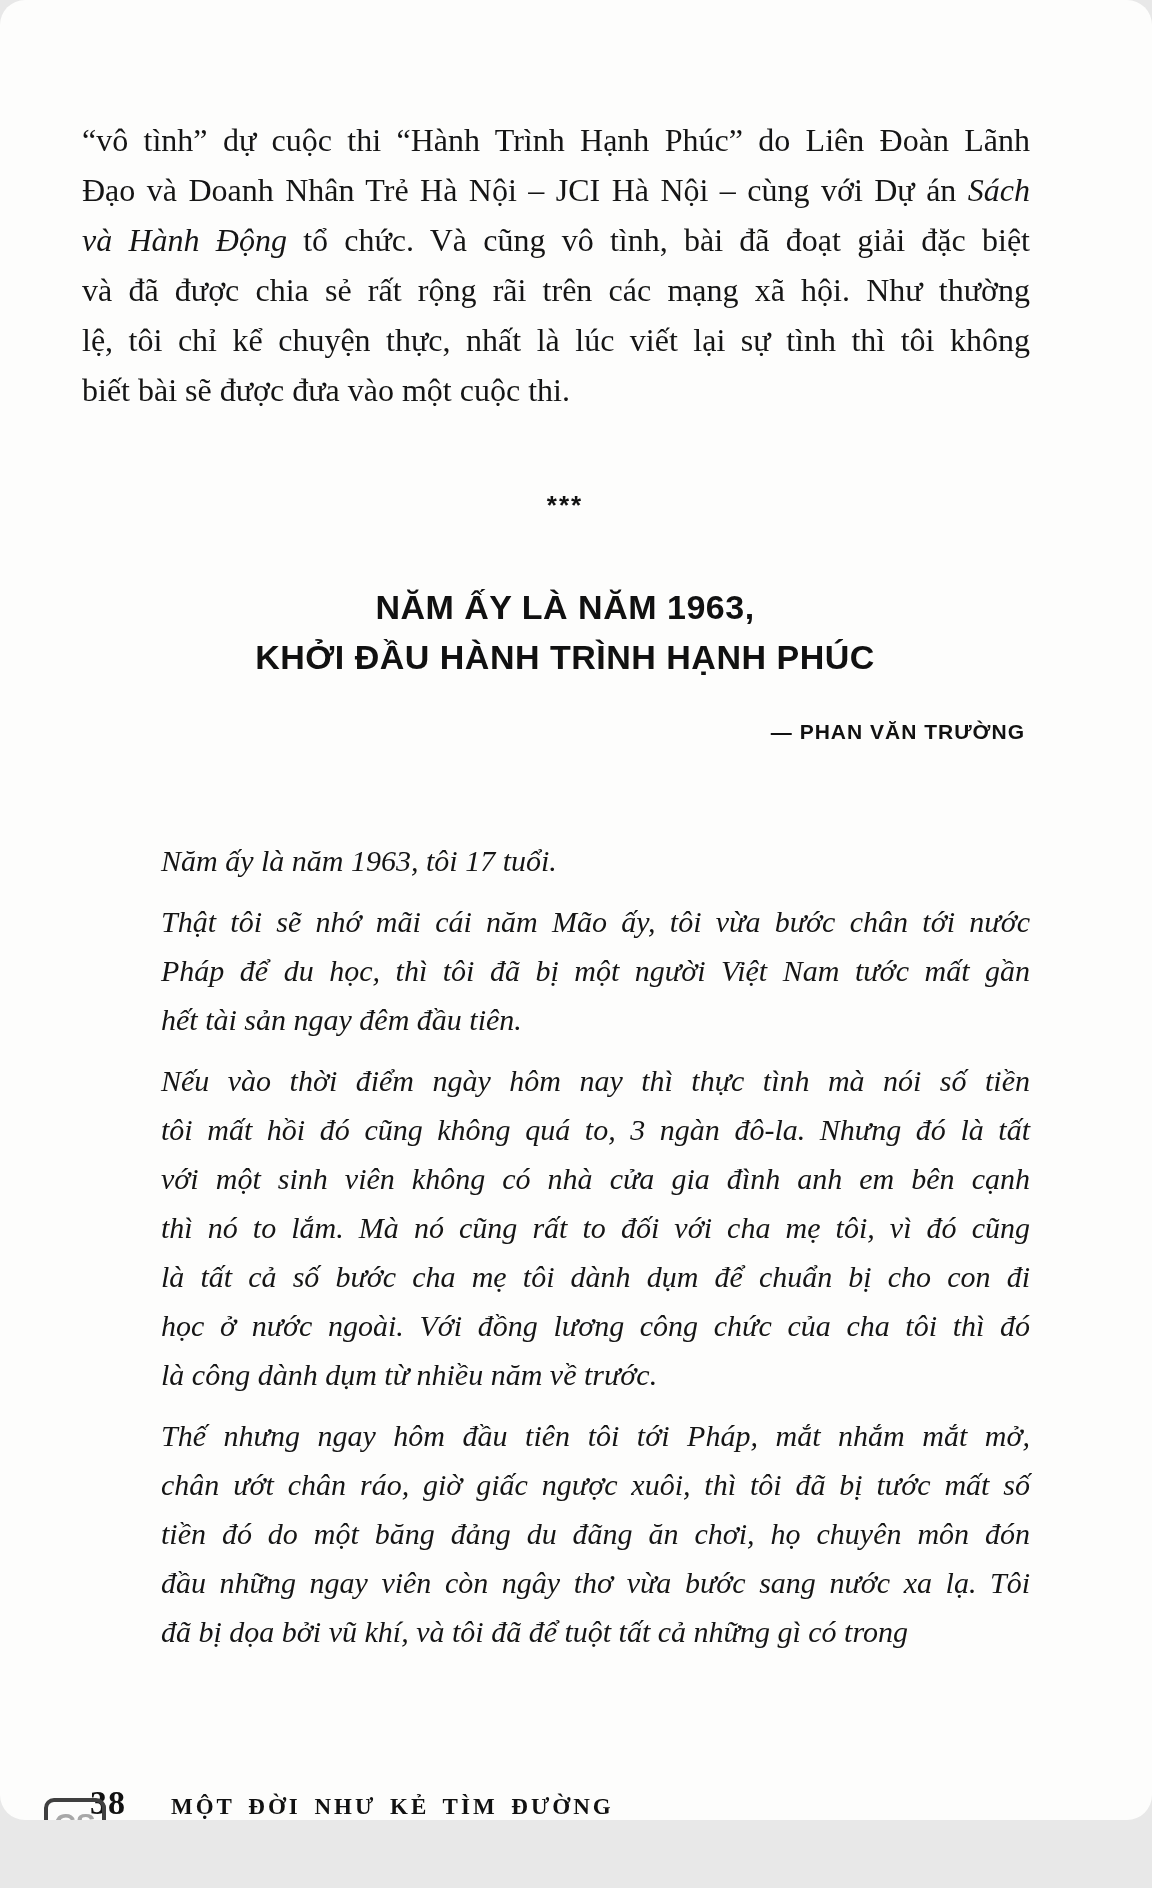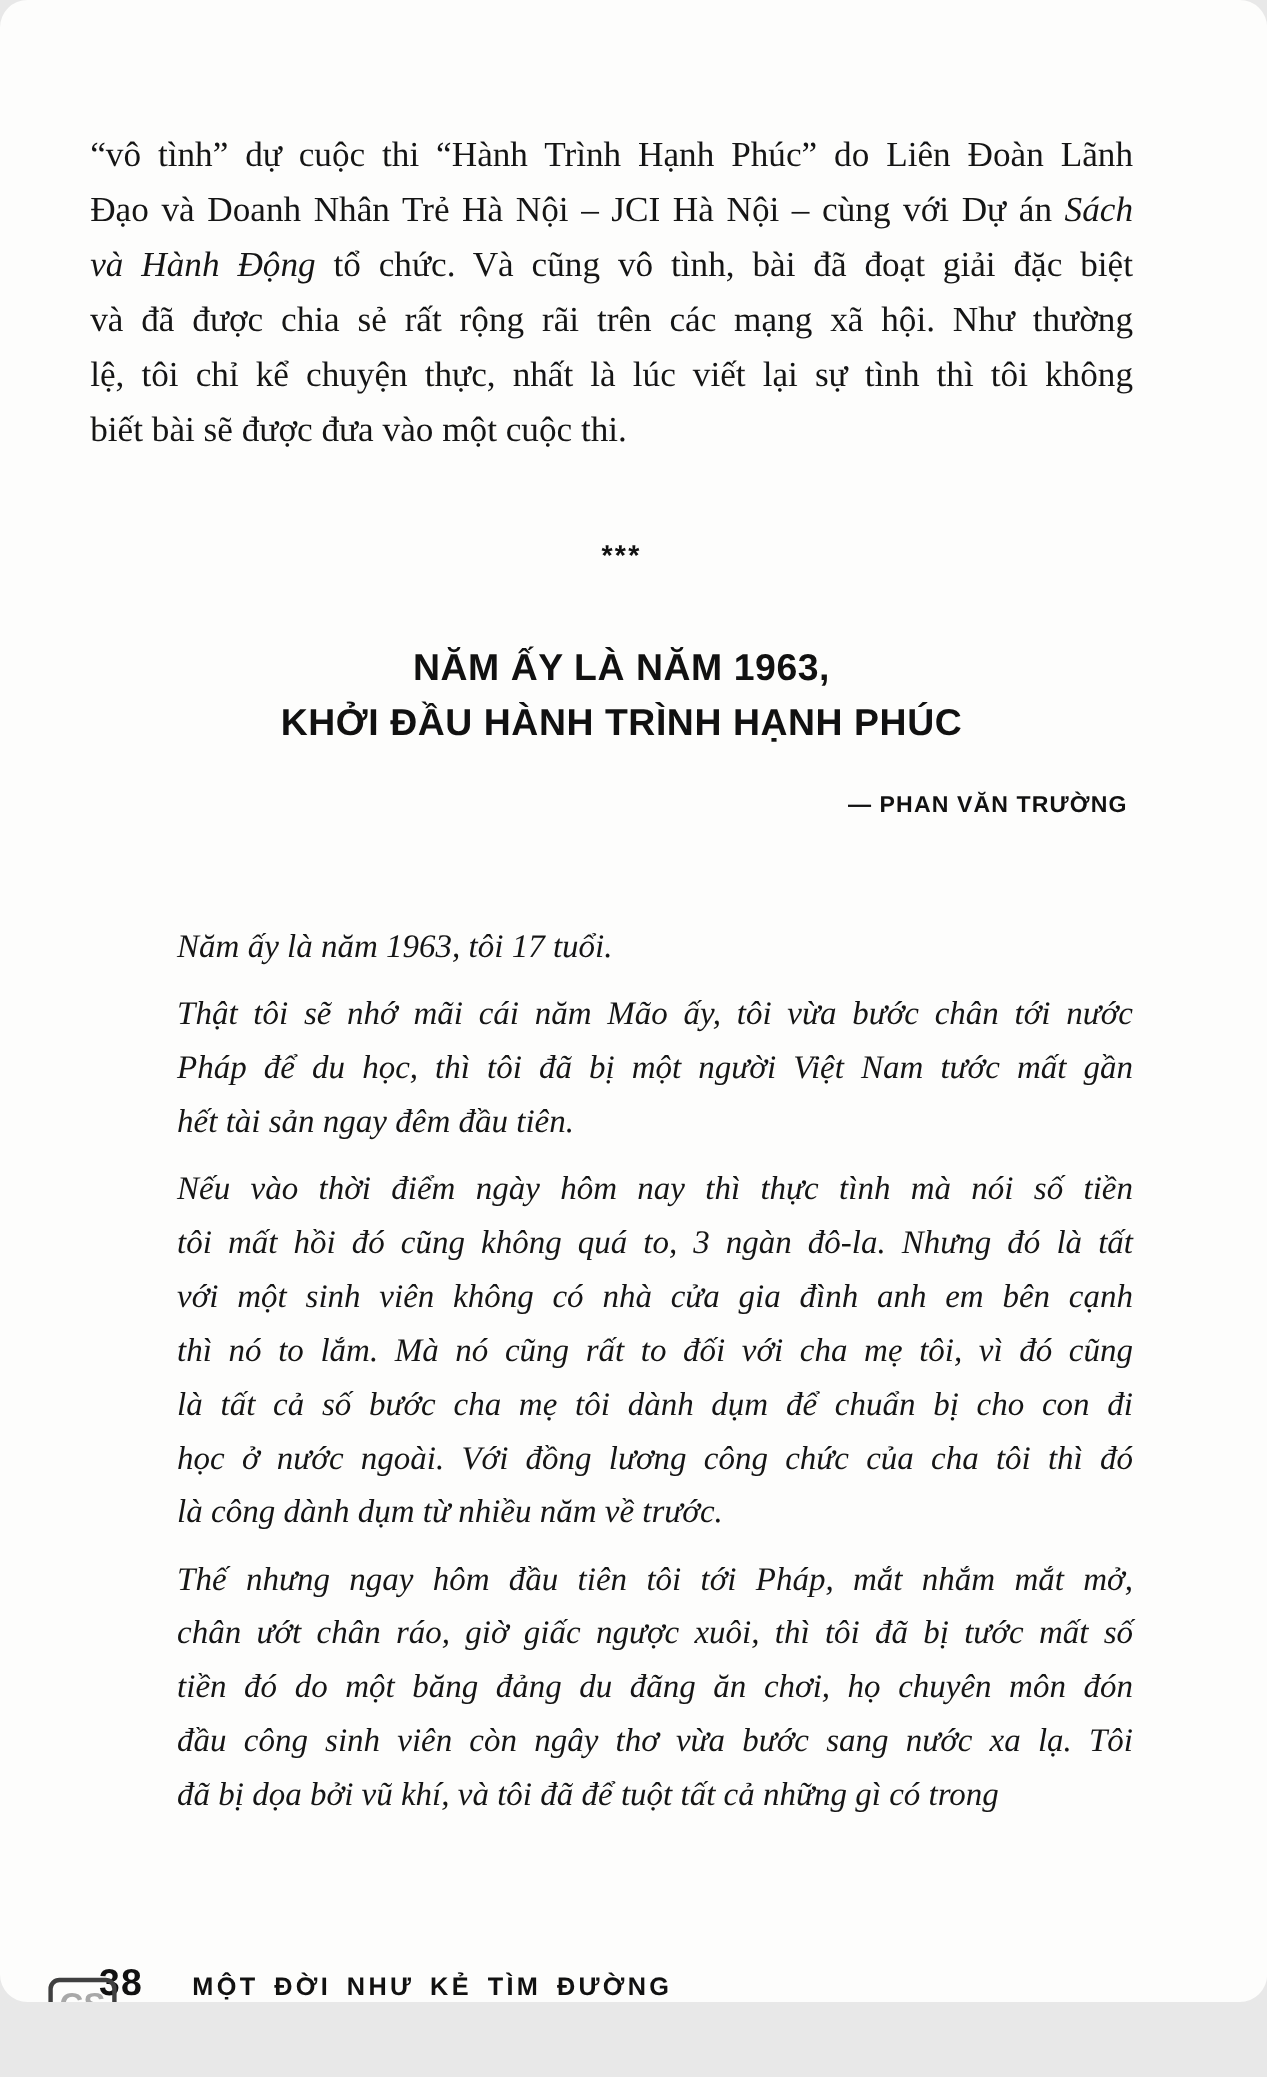--- a/index.html
+++ b/index.html
@@ -42,21 +42,21 @@
     font-weight:700;font-size:21px;letter-spacing:1px;color:#111;
   }
   .article{
     position:absolute;left:158px;top:836px;width:872px;
     font-size:30px;line-height:49px;
   }
   .para{margin:0 0 12px 3px;font-style:italic;}
   .footer{
     position:absolute;left:90px;top:1784px;
     display:flex;align-items:baseline;gap:45px;
-    font-family:Liberation Sans, sans-serif;
+    font-family:Liberation Serif, serif;
     font-weight:700;color:#111;
   }
   .footer .pgnum{font-size:34px;letter-spacing:1px;}
   .footer .booktitle{font-size:23px;letter-spacing:3px;word-spacing:5px;}
   .watermark{position:absolute;left:44px;top:1798px;display:flex;align-items:flex-start;}
   .cs-logo{width:62px;margin-right:14px;}
   .cs-box{
     box-sizing:border-box;width:62px;height:52px;
     border:4px solid #404040;border-radius:10px;
     display:flex;align-items:center;justify-content:center;
@@ -112,21 +112,21 @@
         <div class="jline">với một sinh viên không có nhà cửa gia đình anh em bên cạnh</div>
         <div class="jline">thì nó to lắm. Mà nó cũng rất to đối với cha mẹ tôi, vì đó cũng</div>
         <div class="jline">là tất cả số bước cha mẹ tôi dành dụm để chuẩn bị cho con đi</div>
         <div class="jline">học ở nước ngoài. Với đồng lương công chức của cha tôi thì đó</div>
         <div class="jline last">là công dành dụm từ nhiều năm về trước.</div>
       </div>
       <div class="para">
         <div class="jline">Thế nhưng ngay hôm đầu tiên tôi tới Pháp, mắt nhắm mắt mở,</div>
         <div class="jline">chân ướt chân ráo, giờ giấc ngược xuôi, thì tôi đã bị tước mất số</div>
         <div class="jline">tiền đó do một băng đảng du đãng ăn chơi, họ chuyên môn đón</div>
-        <div class="jline">đầu công sinh viên còn ngây thơ vừa bước sang nước xa lạ. Tôi</div>
+        <div class="jline">đầu những ngay viên còn ngây thơ vừa bước sang nước xa lạ. Tôi</div>
         <div class="jline last">đã bị dọa bởi vũ khí, và tôi đã để tuột tất cả những gì có trong</div>
       </div>
     </div>
 
   <div class="footer">
     <span class="pgnum">38</span>
     <span class="booktitle">MỘT ĐỜI NHƯ KẺ TÌM ĐƯỜNG</span>
   </div>
 
   <div class="watermark">

